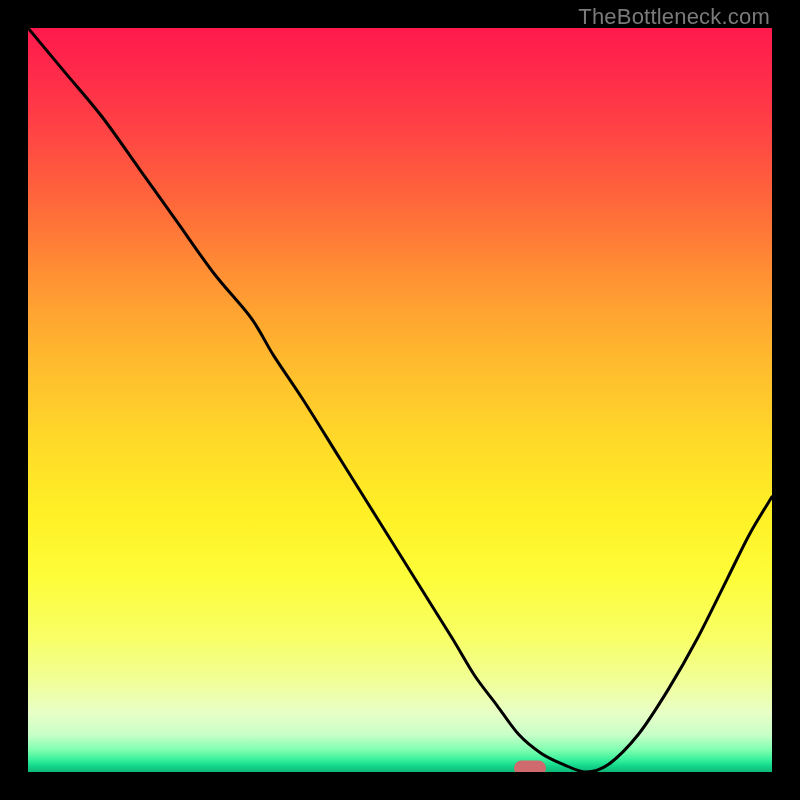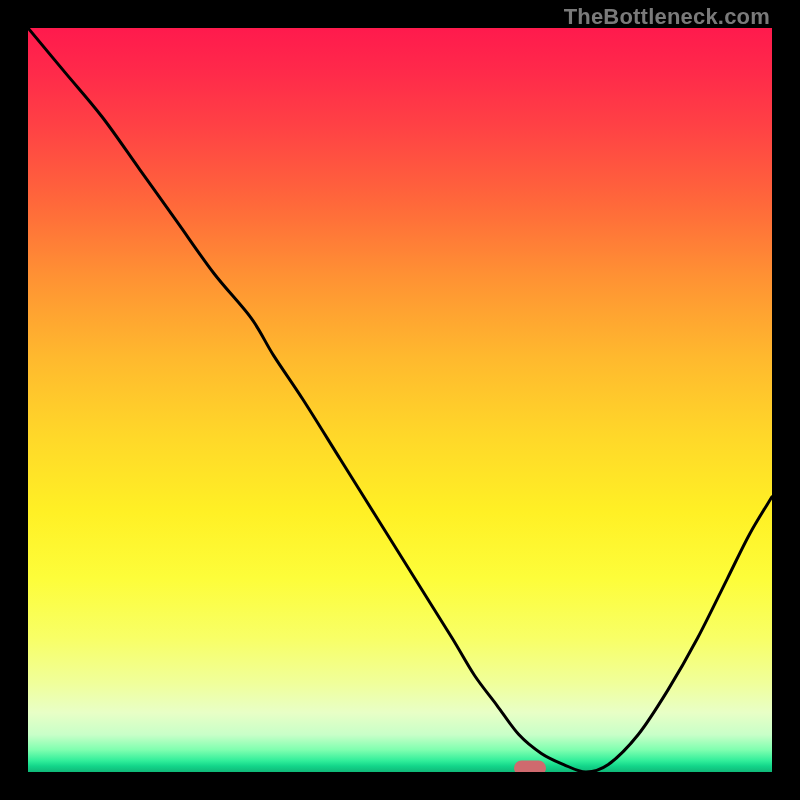--- a/index.html
+++ b/index.html
@@ -52,21 +52,21 @@
       #13d68a 99.2%,
       #0fb878 100%
     );
   }
   .watermark {
     position: absolute;
     top: 4px;
     right: 30px;
     font-family: Arial, Helvetica, sans-serif;
     font-size: 22px;
-    font-weight: 700;
+    font-weight: 400;
     color: #7a7a7a;
     letter-spacing: 0.2px;
   }
   svg.curve {
     position: absolute;
     left: 0;
     top: 0;
     width: 744px;
     height: 744px;
   }

